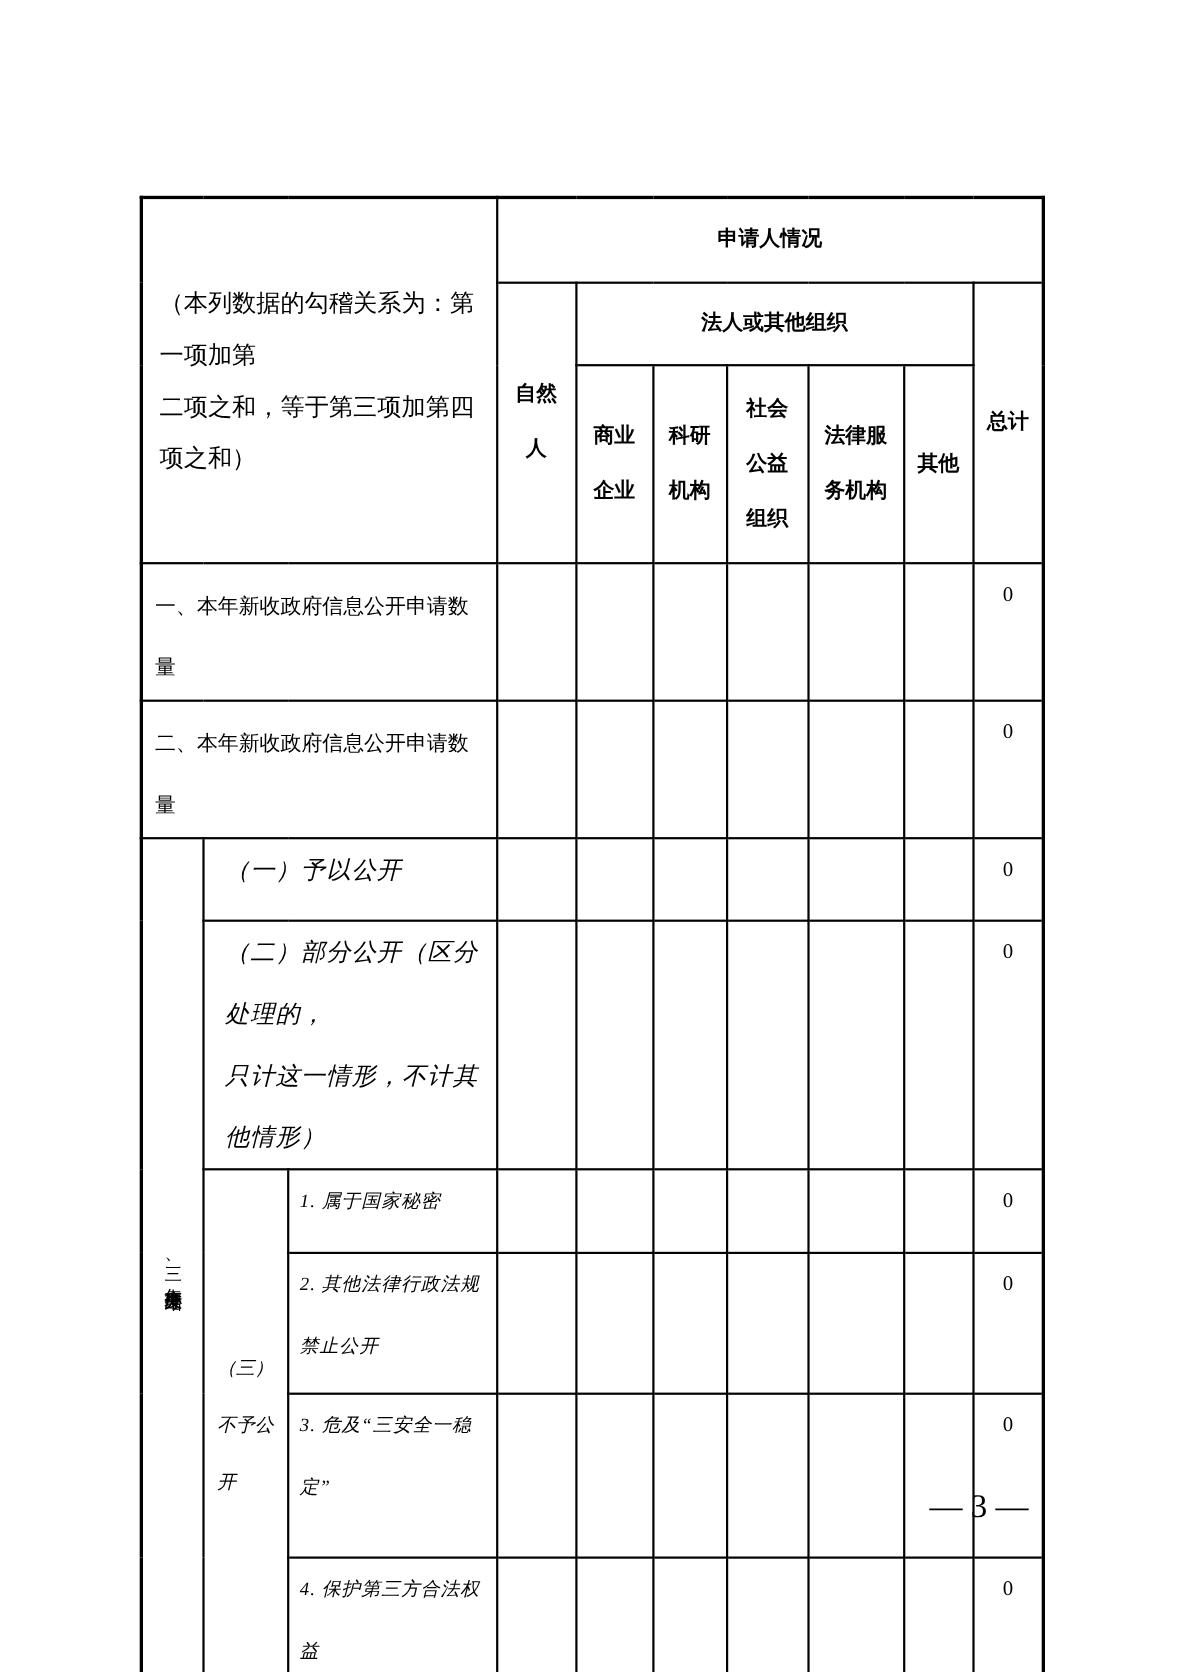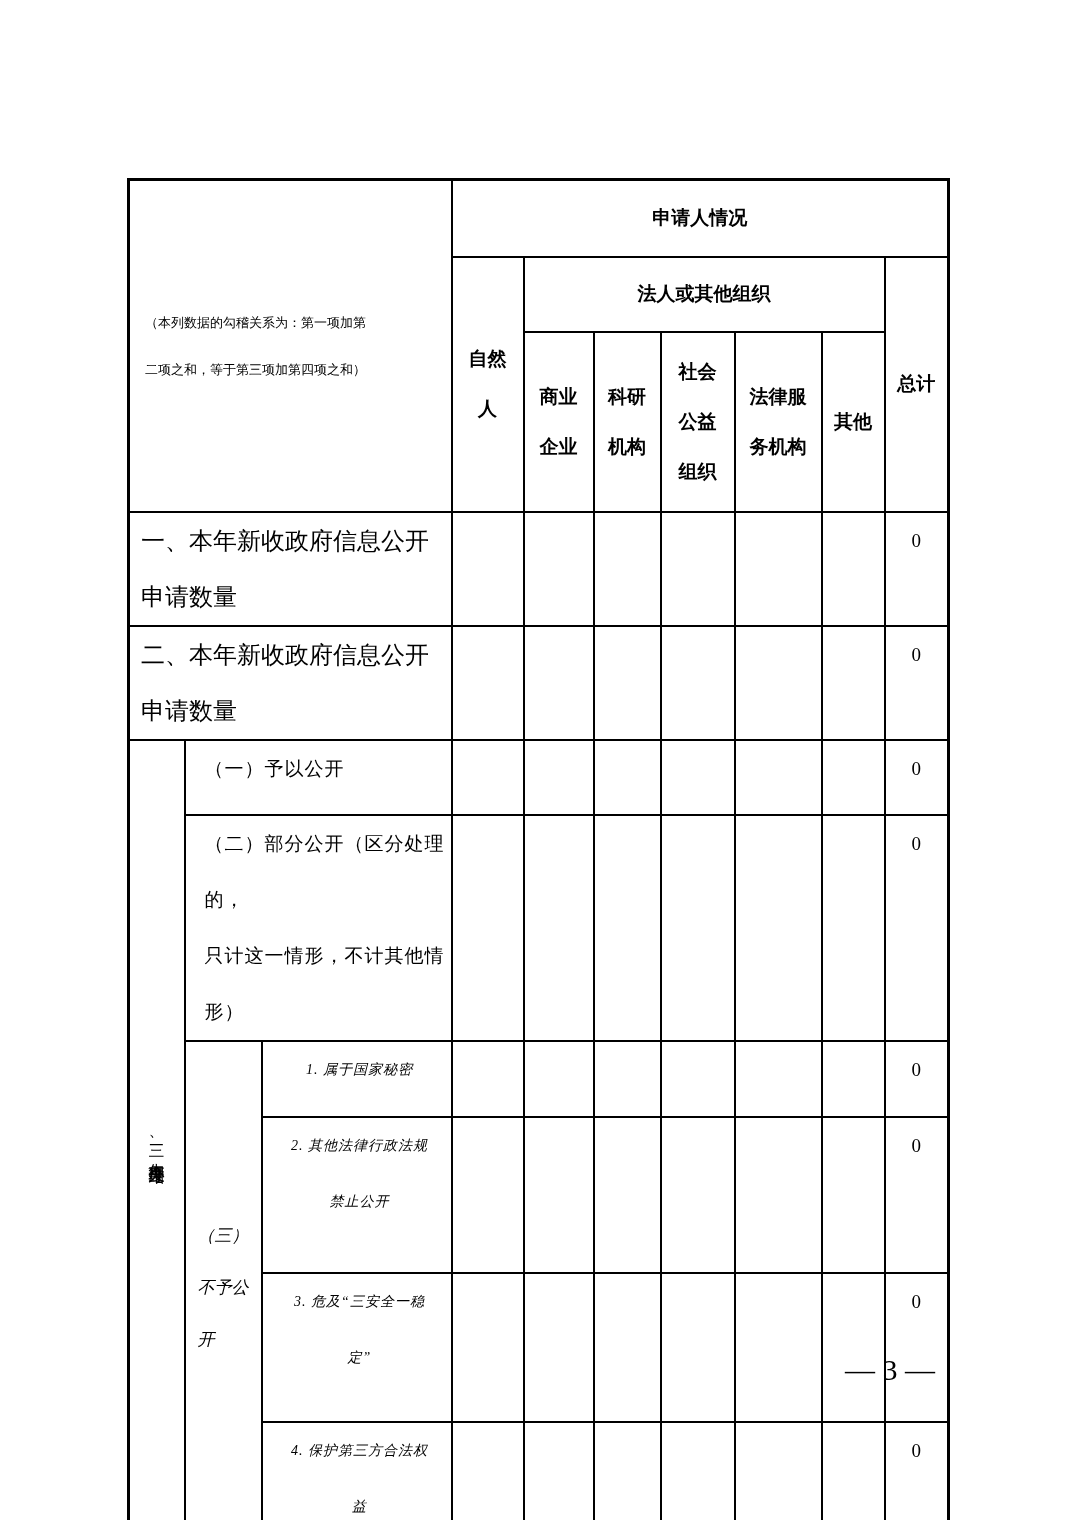--- a/index.html
+++ b/index.html
@@ -21,54 +21,55 @@
   table.report td {
     border: 2px solid #000000;
     overflow: hidden;
     white-space: pre-line;
   }
   
   td.corner {
     vertical-align: middle;
     text-align: left;
     padding: 0 10px 0 15px;
-    font-size: 13px;
+    font-size: 22px;
     line-height: 47px;
   }
   
   td.hcell {
     vertical-align: middle;
     text-align: center;
     font-size: 19px;
     line-height: 50px;
     padding: 0 4px;
     font-weight: bold;
   }
   
   td.rowlabel {
     vertical-align: top;
     text-align: left;
-    padding: 0 6px 0 11px;
-    font-size: 24px;
+    padding: 11px 6px 0 11px;
+    font-size: 19px;
     line-height: 56px;
   }
   
   td.sublabel {
     vertical-align: top;
     text-align: left;
     padding: 0 6px 0 19px;
-    font-size: 19px;
-    line-height: 56px;
+    font-size: 22px;
+    line-height: 56px;
+    font-style: italic;
     letter-spacing: 1px;
   }
   td.sublabel3 {
     vertical-align: top;
-    text-align: center;
+    text-align: left;
     padding: 0 4px 0 10px;
-    font-size: 14px;
+    font-size: 17px;
     line-height: 56px;
     font-style: italic;
     letter-spacing: 1px;
   }
   
   td.vsec {
     vertical-align: middle;
     text-align: center;
   }
   td.vsec .vtext {
@@ -205,21 +206,21 @@
     <td class="sublabel3">1. 属于国家秘密</td>
     <td class="datacell"></td>
     <td class="datacell"></td>
     <td class="datacell"></td>
     <td class="datacell"></td>
     <td class="datacell"></td>
     <td class="datacell"></td>
     <td class="tot">0</td>
   </tr>
 
-  <tr style="height:156px">
+  <tr style="height:128px">
     <td class="sublabel3">2. 其他法律行政法规
 禁止公开</td>
     <td class="datacell"></td>
     <td class="datacell"></td>
     <td class="datacell"></td>
     <td class="datacell"></td>
     <td class="datacell"></td>
     <td class="datacell"></td>
     <td class="tot">0</td>
   </tr>

